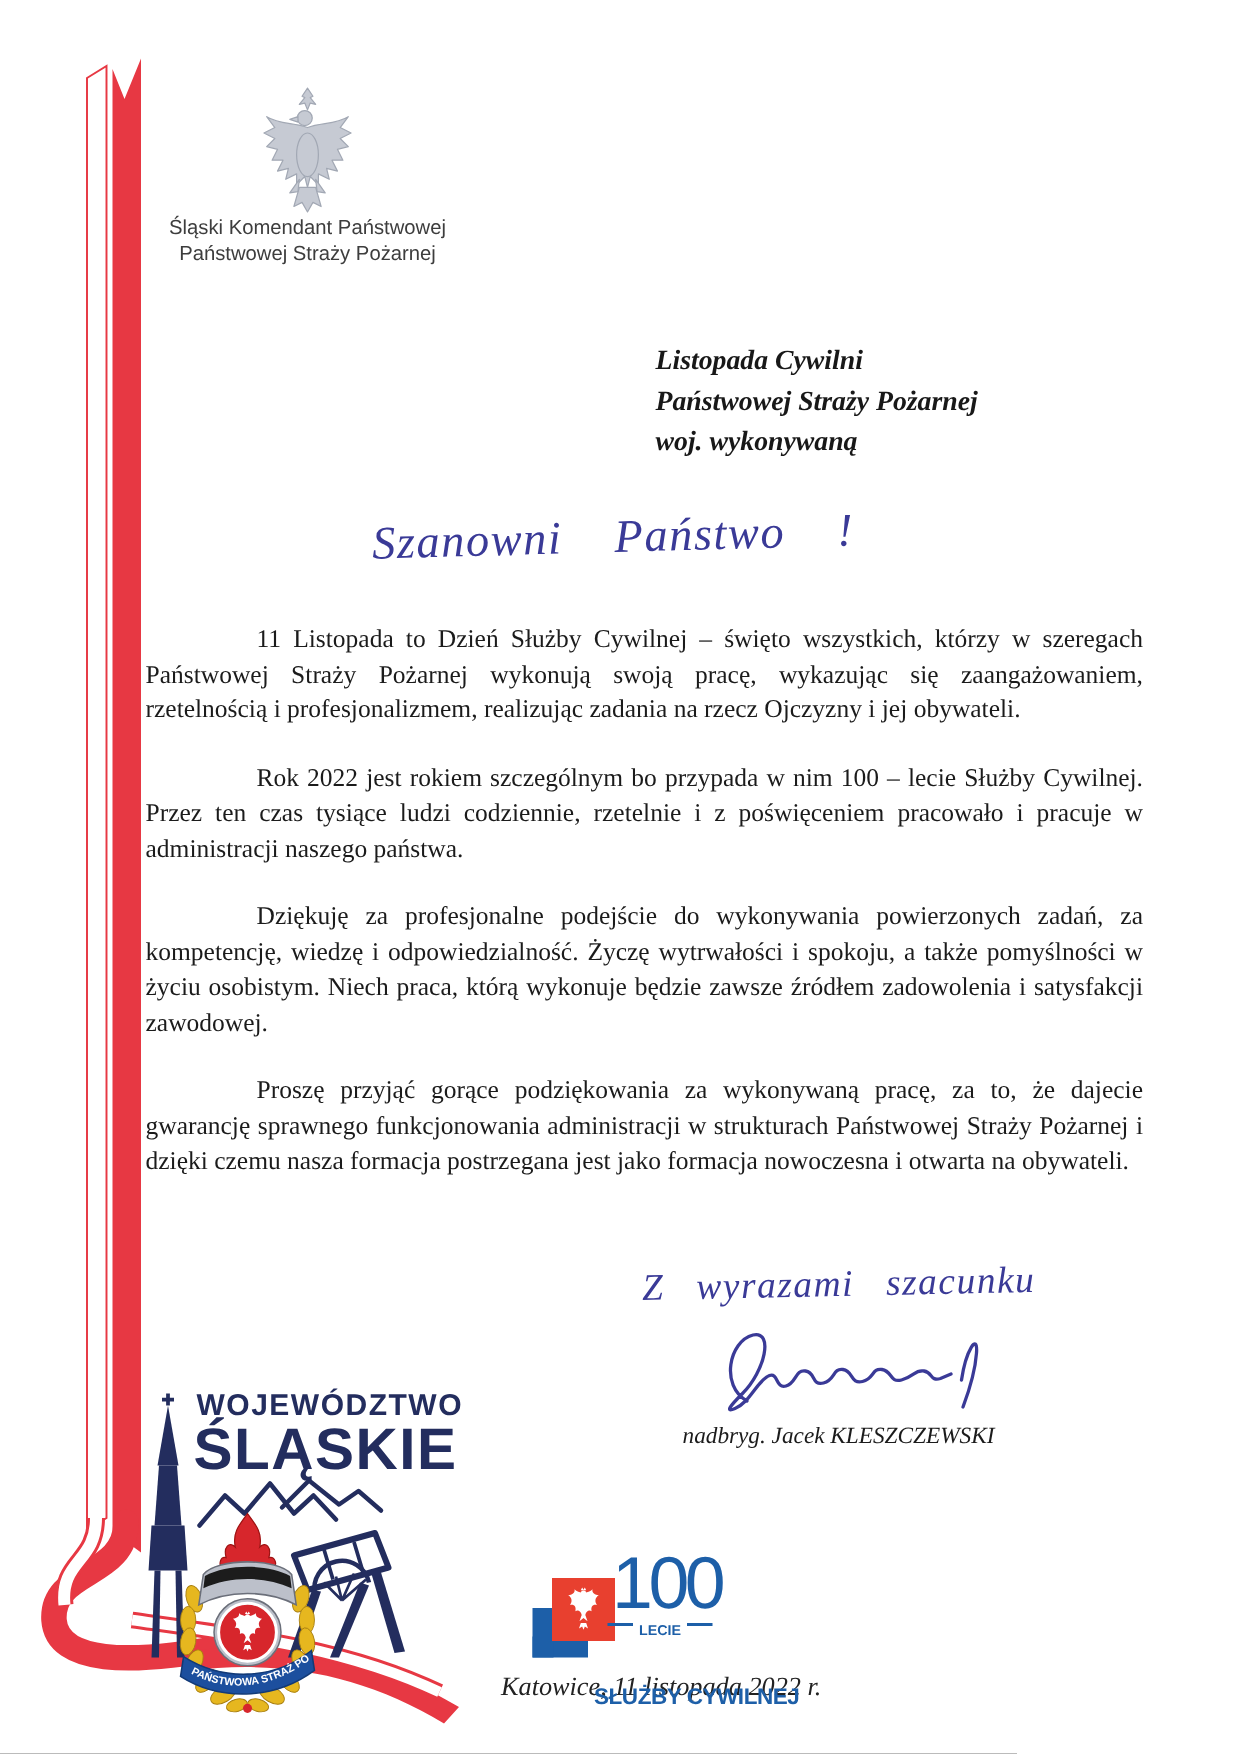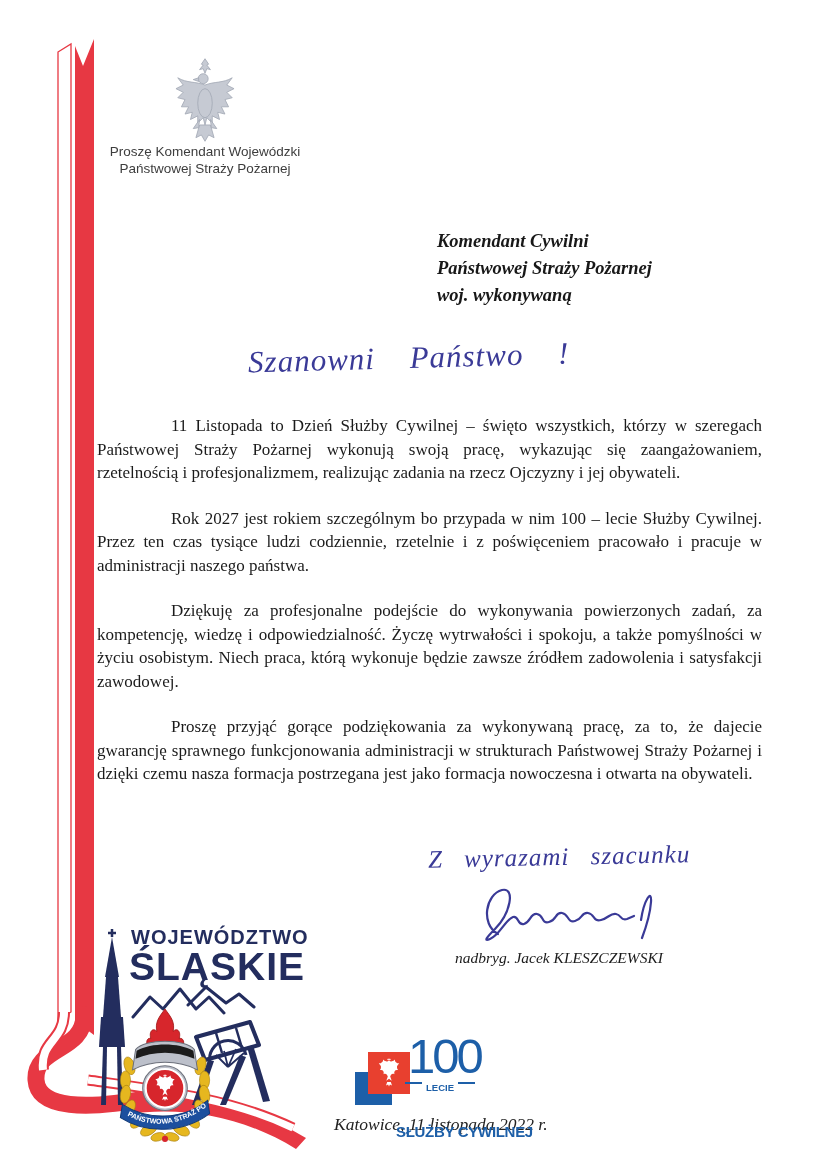--- a/index.html
+++ b/index.html
@@ -119,35 +119,35 @@
       <circle cx="48" cy="25" r="5.5"></circle>
       <path d="M43,24 L37,26 L43,28 Z"></path>
       <path d="M50,32 C40,28 30,30 20,24 L26,32 L18,36 L26,40 L20,46 L28,48 L24,56 L32,56 L28,64 L36,62 L34,70 L42,66 L42,74 L48,68 L50,76 L52,68 L58,74 L58,66 L66,70 L64,62 L72,64 L68,56 L76,56 L72,48 L80,46 L74,40 L82,36 L74,32 L80,24 C70,30 60,28 50,32 Z"></path>
       <ellipse cx="50" cy="52" rx="8" ry="16"></ellipse>
       <path d="M44,76 L40,90 L46,87 L50,94 L54,87 L60,90 L56,76 Z"></path>
       <path d="M44,70 L37,80 L43,79 Z"></path>
       <path d="M56,70 L63,80 L57,79 Z"></path>
     </g>
   </svg>
   <div class="abs sender">
-    <div>Proszę Komendant Wojewódzki</div>
+    <div>Śląski Komendant Państwowej</div>
     <div>Państwowej Straży Pożarnej</div>
   </div>
 
   <div class="abs addressee">
-    <div>Komendant Cywilni</div>
+    <div>Listopada Cywilni</div>
     <div>Państwowej Straży Pożarnej</div>
     <div>woj. wykonywaną</div>
   </div>
 
   <div class="abs greeting">Szanowni Państwo !</div>
 
   <div class="abs letter-body">
     <p>11 Listopada to Dzień Służby Cywilnej – święto wszystkich, którzy w szeregach Państwowej Straży Pożarnej wykonują swoją pracę, wykazując się zaangażowaniem, rzetelnością i profesjonalizmem, realizując zadania na rzecz Ojczyzny i jej obywateli.</p>
-    <p>Rok 2027 jest rokiem szczególnym bo przypada w nim 100 – lecie Służby Cywilnej. Przez ten czas tysiące ludzi codziennie, rzetelnie i z poświęceniem pracowało i pracuje w administracji naszego państwa.</p>
+    <p>Rok 2022 jest rokiem szczególnym bo przypada w nim 100 – lecie Służby Cywilnej. Przez ten czas tysiące ludzi codziennie, rzetelnie i z poświęceniem pracowało i pracuje w administracji naszego państwa.</p>
     <p>Dziękuję za profesjonalne podejście do wykonywania powierzonych zadań, za kompetencję, wiedzę i odpowiedzialność. Życzę wytrwałości i spokoju, a także pomyślności w życiu osobistym. Niech praca, którą wykonuje będzie zawsze źródłem zadowolenia i satysfakcji zawodowej.</p>
     <p>Proszę przyjąć gorące podziękowania za wykonywaną pracę, za to, że dajecie gwarancję sprawnego funkcjonowania administracji w strukturach Państwowej Straży Pożarnej i dzięki czemu nasza formacja postrzegana jest jako formacja nowoczesna i otwarta na obywateli.</p>
   </div>
 
   <div class="abs closing-hand">Z wyrazami szacunku</div>
   <svg class="abs signature" width="210" height="72" viewBox="0 0 210 72">
     <path d="M30,54 C12,44 18,14 34,10 C48,7 42,34 27,49 C19,57 15,62 22,59 C32,55 37,40 45,37 C51,35 49,46 56,44 C63,42 62,33 69,34 C76,35 73,44 81,42 C89,40 87,32 94,33 C101,34 99,43 107,41 C115,39 113,32 120,33 C127,34 125,42 133,40 C141,38 142,33 148,34 C154,35 152,41 159,39 L166,36 M173,40 C176,20 184,8 183,22 C182,36 177,50 174,58" stroke="#3a3a97" stroke-width="2.2" fill="none" stroke-linecap="round"></path>
   </svg>
   <div class="abs signer">nadbryg. Jacek KLESZCZEWSKI</div>
 

